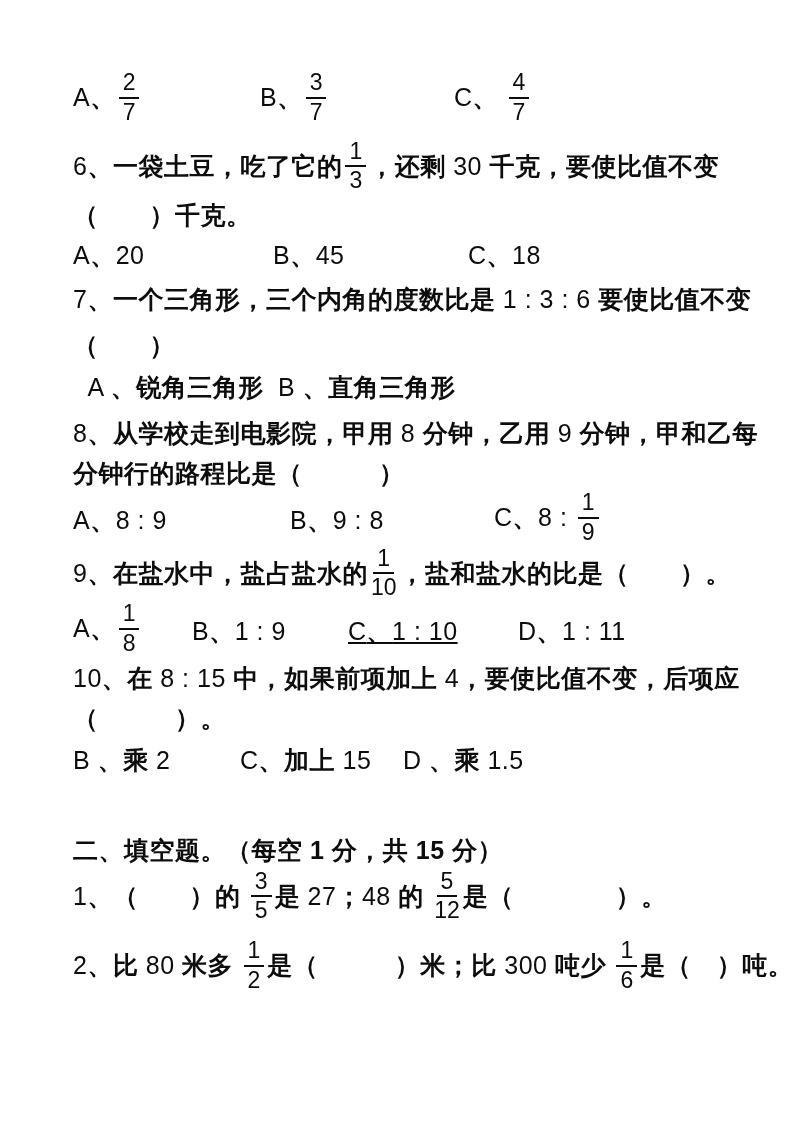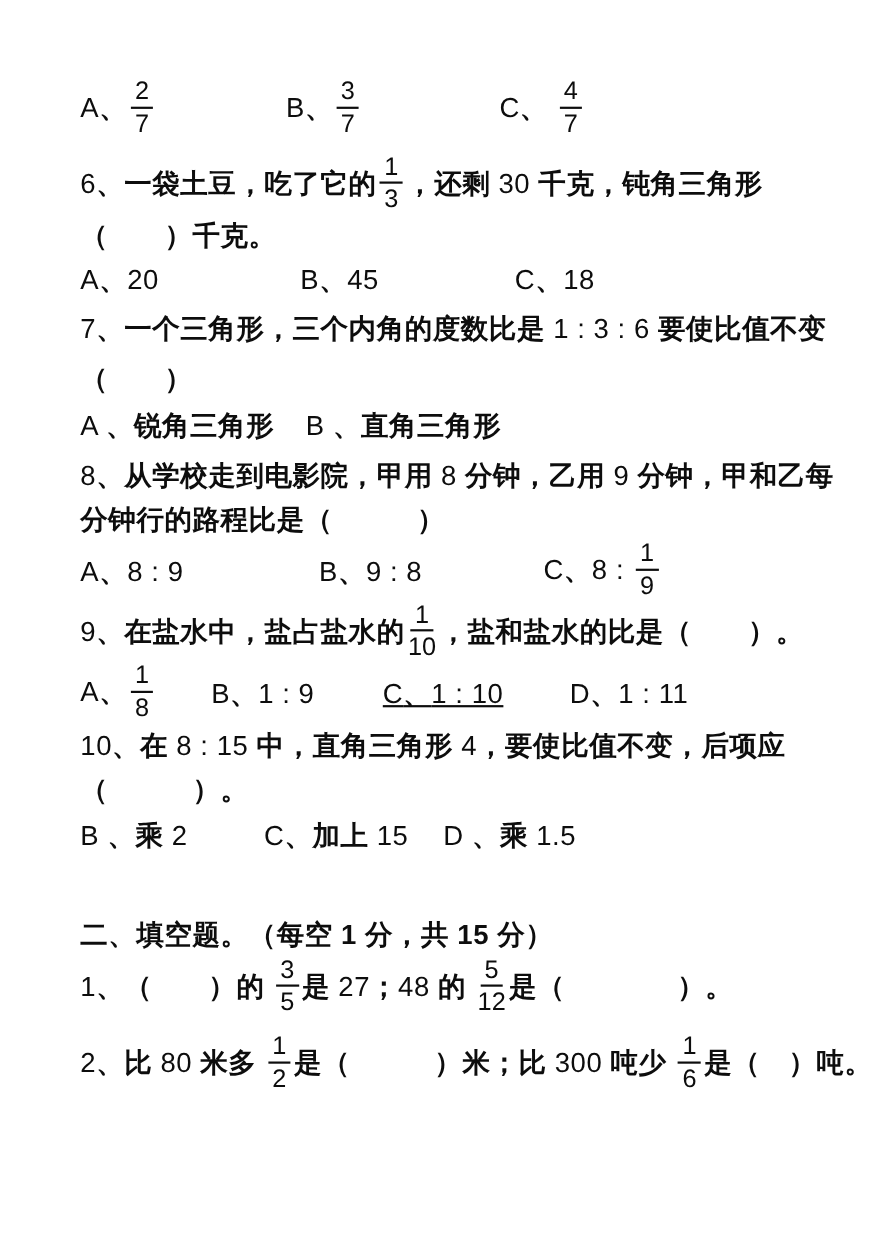--- a/index.html
+++ b/index.html
@@ -47,21 +47,21 @@
     font-weight: 400;
     letter-spacing: 0;
   }
   .fnum { border-bottom: 2px solid #0d0d0d; padding: 0 4px 1px 4px; }
   .fden { padding-top: 1px; }
   
   .opts { display: flex; align-items: center; }
   .opts .opt { flex: 0 0 auto; white-space: nowrap; }
   .r-opts5  .opt:nth-child(1){ width:187px; } .r-opts5  .opt:nth-child(2){ width:194px; }
   .r-q6opts .opt:nth-child(1){ width:200px; } .r-q6opts .opt:nth-child(2){ width:195px; }
-  .r-q7opts .opt:nth-child(1){ width:205px; } .r-q7opts .opt:nth-child(2){ width:207px; }
+  .r-q7opts .opt:nth-child(1){ width:205px;text-align:center; } .r-q7opts .opt:nth-child(2){ width:207px; }
   .r-q8opts .opt:nth-child(1){ width:217px; } .r-q8opts .opt:nth-child(2){ width:204px; }
   .r-q9opts .opt:nth-child(1){ width:119px; } .r-q9opts .opt:nth-child(2){ width:156px; }
   .r-q9opts .opt:nth-child(3){ width:170px;text-decoration:underline; }
   .r-q10opts .opt:nth-child(1){ width:167px; } .r-q10opts .opt:nth-child(2){ width:163px; }
   .r-q10opts .opt:nth-child(3){ width:177px; }
 </style>
 </head>
 <body>
 
 <div class="page">
@@ -77,21 +77,21 @@
         </span></span>
       <span class="opt"><span class="lat">C</span><span class="cjk">、</span><span class="lat"> </span><span class="frac">
           <span class="fnum">4</span>
           <span class="fden">7</span>
         </span></span>
     </div>
 
   <div class="row" style="margin-top:13px"><span class="lat">6</span><span class="cjk">、一袋土豆，吃了它的</span><span class="frac">
         <span class="fnum">1</span>
         <span class="fden">3</span>
-      </span><span class="cjk">，还剩</span><span class="lat"> 30 </span><span class="cjk">千克，钝角三角形</span></div>
+      </span><span class="cjk">，还剩</span><span class="lat"> 30 </span><span class="cjk">千克，要使比值不变</span></div>
   <div class="row"><span class="cjk">（　　）千克。</span></div>
   <div class="row opts r-q6opts" style="margin-top:2px">
       <span class="opt"><span class="lat">A</span><span class="cjk">、</span><span class="lat">20</span></span>
       <span class="opt"><span class="lat">B</span><span class="cjk">、</span><span class="lat">45</span></span>
       <span class="opt"><span class="lat">C</span><span class="cjk">、</span><span class="lat">18</span></span>
     </div>
 
   <div class="row" style="margin-top:6px"><span class="lat">7</span><span class="cjk">、一个三角形，三个内角的度数比是</span><span class="lat"> 1 : 3 : 6 </span><span class="cjk">要使比值不变</span></div>
   <div class="row" style="margin-top:8px"><span class="cjk">（　　）</span></div>
   <div class="row opts r-q7opts" style="margin-top:4px">
@@ -117,21 +117,21 @@
   <div class="row opts r-q9opts">
       <span class="opt"><span class="lat">A</span><span class="cjk">、</span><span class="frac">
           <span class="fnum">1</span>
           <span class="fden">8</span>
         </span></span>
       <span class="opt"><span class="lat">B</span><span class="cjk">、</span><span class="lat">1 : 9</span></span>
       <span class="opt"><span class="lat">C</span><span class="cjk">、</span><span class="lat">1 : 10</span></span>
       <span class="opt"><span class="lat">D</span><span class="cjk">、</span><span class="lat">1 : 11</span></span>
     </div>
 
-  <div class="row"><span class="lat">10</span><span class="cjk">、在</span><span class="lat"> 8 : 15 </span><span class="cjk">中，直角三角形</span><span class="lat"> 4</span><span class="cjk">，要使比值不变，后项应</span></div>
+  <div class="row"><span class="lat">10</span><span class="cjk">、在</span><span class="lat"> 8 : 15 </span><span class="cjk">中，如果前项加上</span><span class="lat"> 4</span><span class="cjk">，要使比值不变，后项应</span></div>
   <div class="row" style="margin-top:2px"><span class="cjk">（　　　）。</span></div>
   <div class="row opts r-q10opts" style="margin-top:4px">
       <span class="opt"><span class="lat">B </span><span class="cjk">、乘</span><span class="lat"> 2</span></span>
       <span class="opt"><span class="lat">C</span><span class="cjk">、加上</span><span class="lat"> 15</span></span>
       <span class="opt"><span class="lat">D </span><span class="cjk">、乘</span><span class="lat"> 1.5</span></span>
     </div>
 
   <div class="row bold-line" style="margin-top:52px"><span class="cjk">二、填空题。（每空</span><span class="lat"> 1 </span><span class="cjk">分，共</span><span class="lat"> 15 </span><span class="cjk">分）</span></div>
   <div class="row" style="margin-top:2px"><span class="lat">1</span><span class="cjk">、（　　）的</span><span class="lat"> </span><span class="frac">
         <span class="fnum">3</span>

